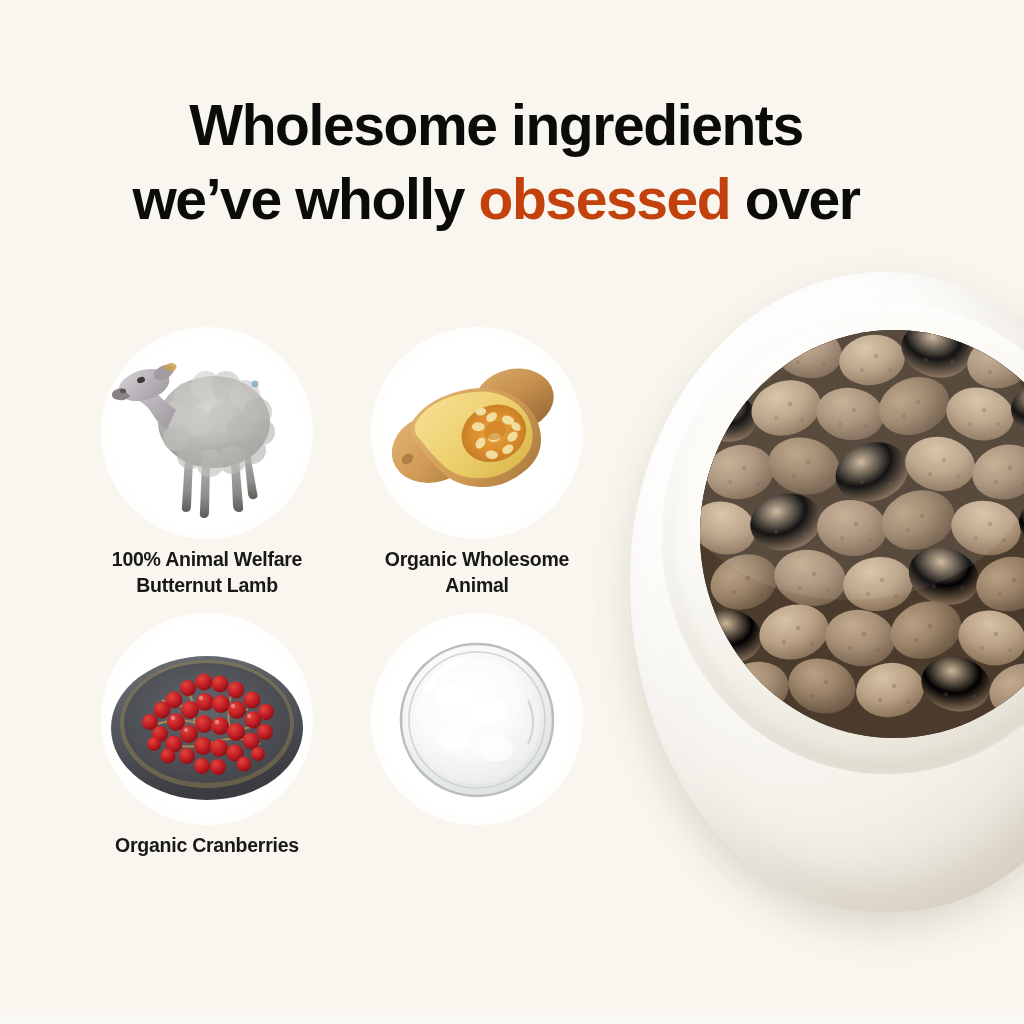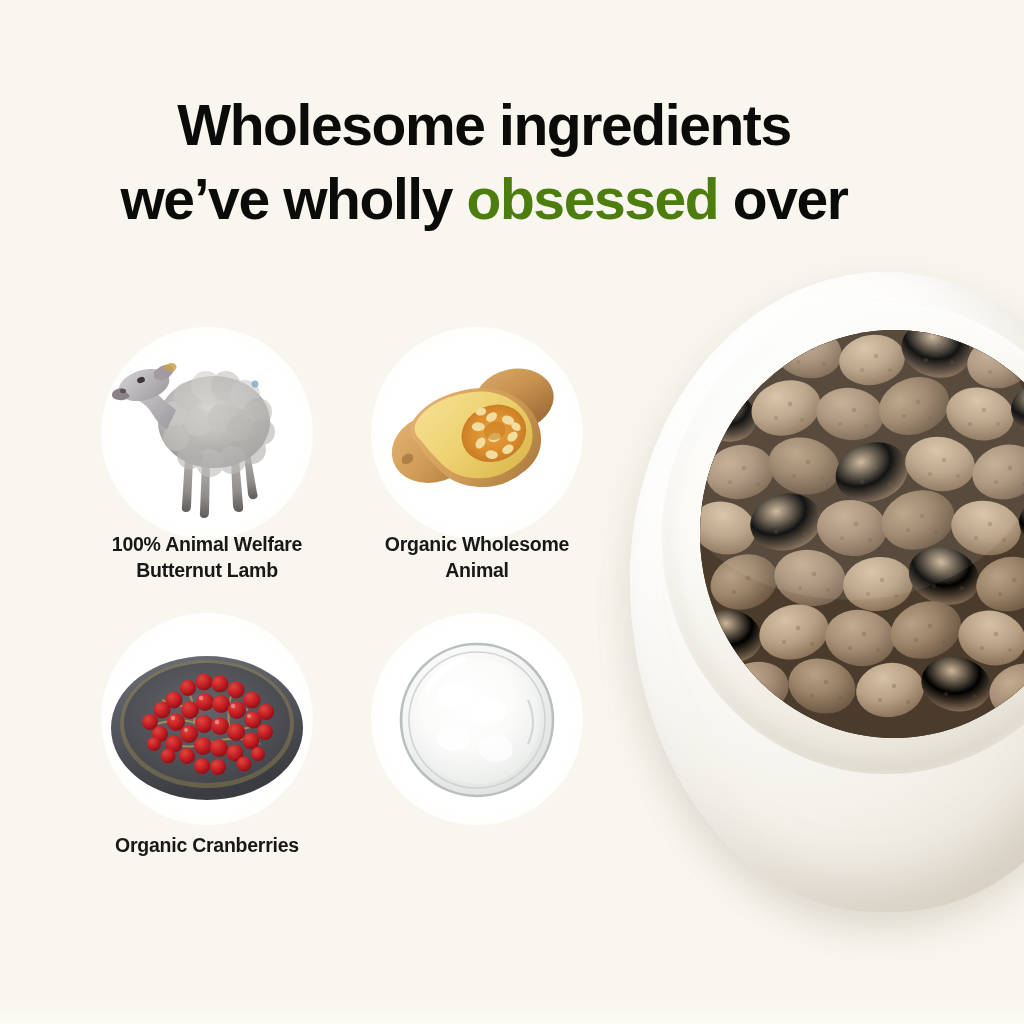--- a/index.html
+++ b/index.html
@@ -8,31 +8,31 @@
     background:#f8f6ef;
     font-family:"Liberation Sans", sans-serif;
     position:relative;
   }
 
   
   #canvas { position:absolute; inset:0; width:1024px; height:1024px; overflow:hidden; }
 
   
   #headline {
-    position:absolute; left:4px; top:88px; width:960px;
+    position:absolute; left:16px; top:88px; width:960px;
     text-align:center;
     font-weight:800;
     font-size:57px;
     line-height:74px;
     letter-spacing:-1.4px;
     color:#0b0b09;
     z-index:6;
   }
   #headline .ln { display:block; white-space:nowrap; }
-  #headline .accent { color:#4d7c0f; }
+  #headline .accent { color:#c2410c; }
 
   
   #grid {
     position:absolute; left:72px; top:318px;
     width:540px; height:600px;
     z-index:5;
     display:grid;
     grid-template-columns:270px 270px;
     grid-template-rows:286px 286px;
   }
@@ -51,21 +51,21 @@
   .photo { position:absolute; left:0; top:0; width:100%; height:100%; }
   .cap {
     position:absolute; left:0; width:100%;
     text-align:center;
     font-weight:700;
     font-size:19.5px;
     line-height:26px;
     letter-spacing:-0.25px;
     color:#181816;
   }
-  .cell.r1 .cap { top:213px; }
+  .cell.r1 .cap { top:228px; }
   .cell.r2 .cap { top:228px; }
 
   
   #bowl-stage {
     position:absolute; left:600px; top:262px;
     width:560px; height:700px; z-index:4;
   }
   .bowl-shadow {
     position:absolute; left:14px; top:26px; width:520px; height:640px;
     border-radius:50%;

